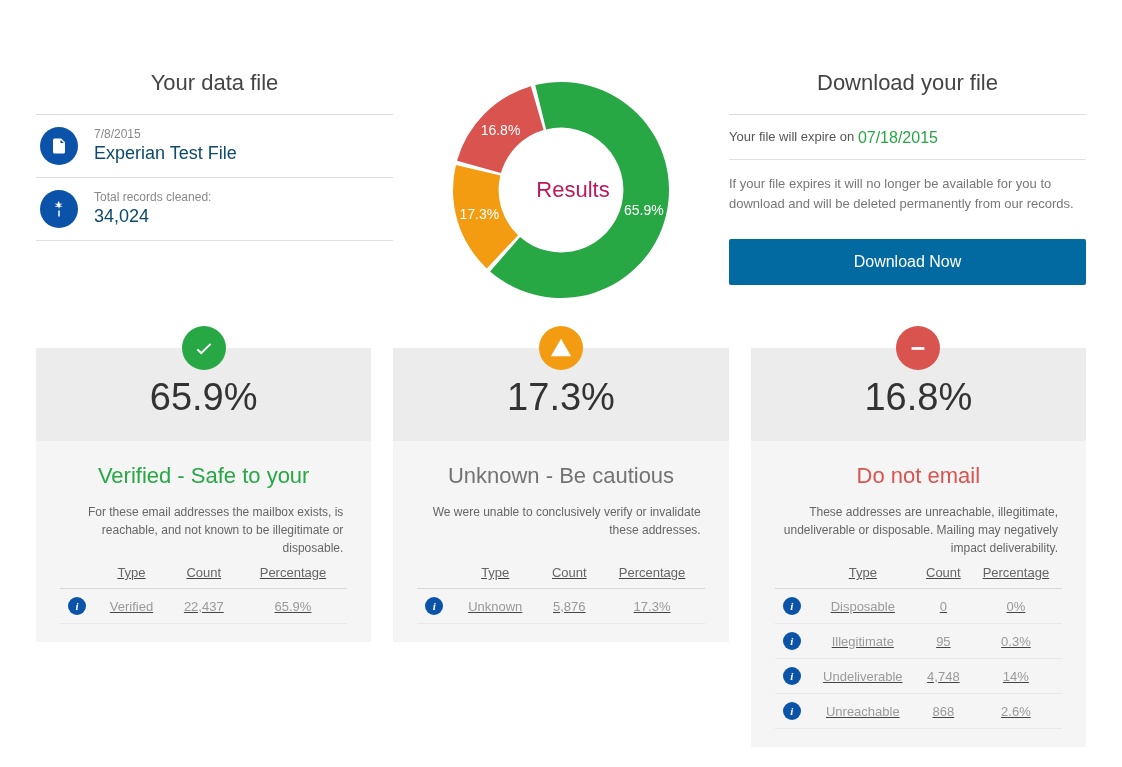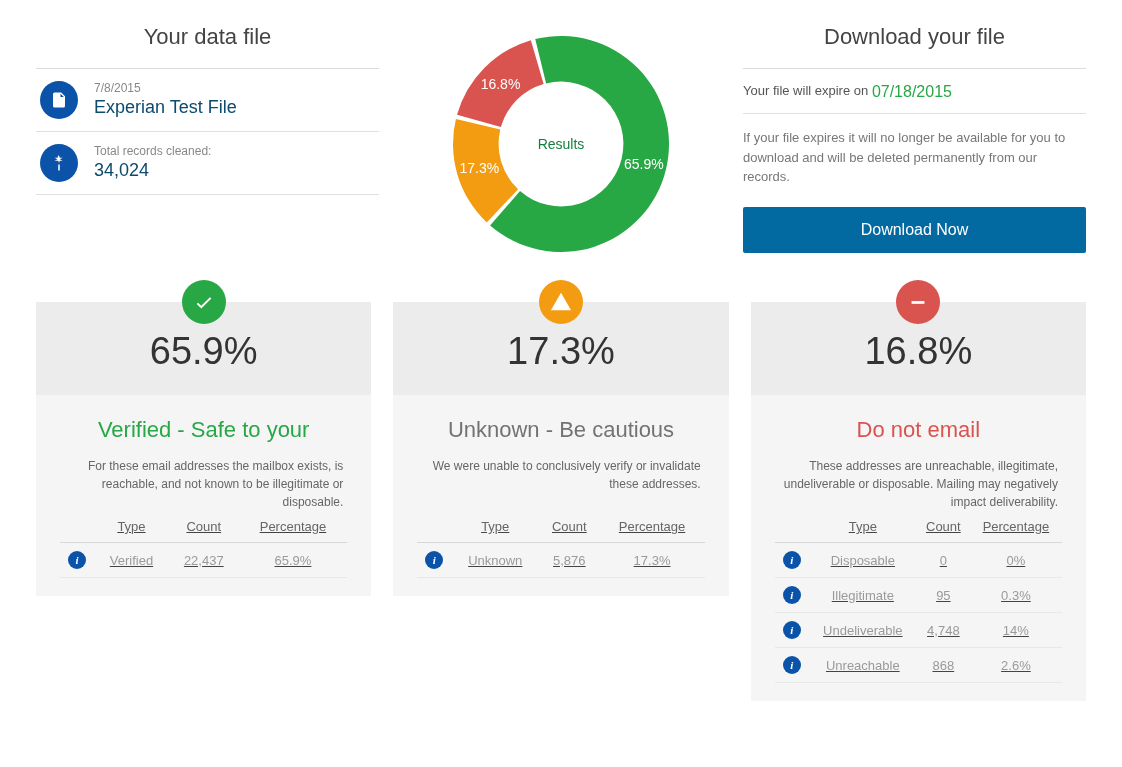--- a/index.html
+++ b/index.html
@@ -4,21 +4,21 @@
 <style>
   * { box-sizing: border-box; }
   html, body { margin:0; padding:0; }
   body {
     font-family: "Segoe UI", "Helvetica Neue", Arial, sans-serif;
     background:#fff;
     color:#444;
     width:1122px;
   }
   .page { padding: 24px 18px 40px 18px; }
-  .top-row { display:flex; gap:14px; justify-content: flex-start; }
+  .top-row { display:flex; gap:0; justify-content: flex-start; margin-top: 46px; }
   .top-col { flex:1; padding:0 18px; }
 
   h2.section-title {
     font-size:22px;
     font-weight:400;
     color:#444;
     text-align:center;
     margin:0 0 18px 0;
   }
   hr.sep { border:none; border-top:1px solid #dcdcdc; margin:0; }
@@ -32,33 +32,33 @@
     margin-right:16px; flex-shrink:0;
   }
   .icon-circle svg { width:18px; height:18px; fill:#fff; }
   .info-text .small { font-size:12px; color:#888; line-height:1.2; }
   .info-text .big { font-size:18px; color:#0c4a6e; line-height:1.3; }
 
   
   .donut-wrap { position:relative; width:240px; height:240px; margin:0 auto; }
   .donut-svg { width:240px; height:240px; }
   .donut-center {
-    position:absolute; top:0; left:0; width:240px; height:240px;
+    position:absolute; top:0; left:12px; width:240px; height:240px;
     display:flex; align-items:center; justify-content:center;
-    font-size:14px; color:#15803d; pointer-events:none;
+    font-size:22px; color:#be185d; pointer-events:none;
   }
   .donut-label {
     position:absolute; font-size:14px; font-weight:500;
     transform:translate(-50%,-50%);
   }
 
   
   .expire-line { font-size:13px; color:#555; padding:14px 0 12px 0; border-bottom:1px solid #e0e0e0; }
   .expire-date { color:#27a745; font-size:16px; vertical-align:-2px; }
-  .expire-note { font-size:13px; color:#777; line-height:1.5; padding:14px 0 20px 0; }
+  .expire-note { font-size:13px; color:#777; line-height:1.5; padding:14px 0 26px 0; }
   .dl-btn {
     display:block; width:100%;
     background:#0369a1; color:#fff; border:none; border-radius:2px;
     font-size:16px; padding:14px 0; cursor:pointer; text-align:center;
   }
 
   
   .cards-row { display:flex; gap:22px; margin-top:38px; padding:0 18px; align-items:flex-start; }
   .card { flex:1; background:#ececec; position:relative; padding-top:22px; }
   .card-badge {

